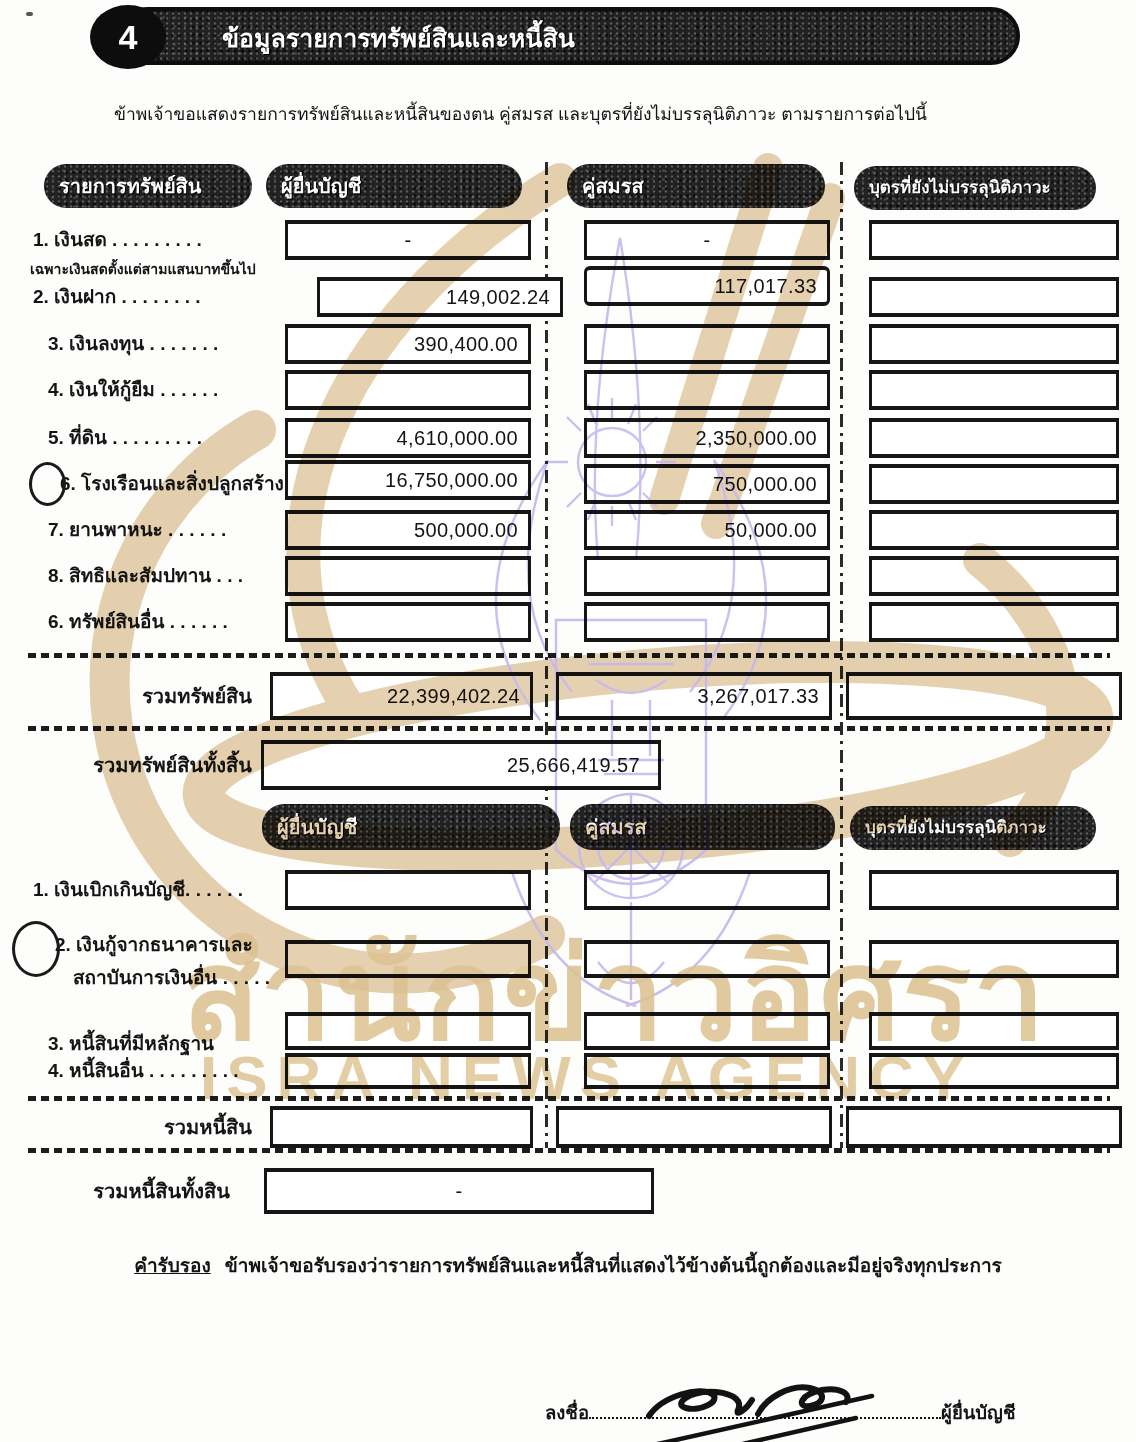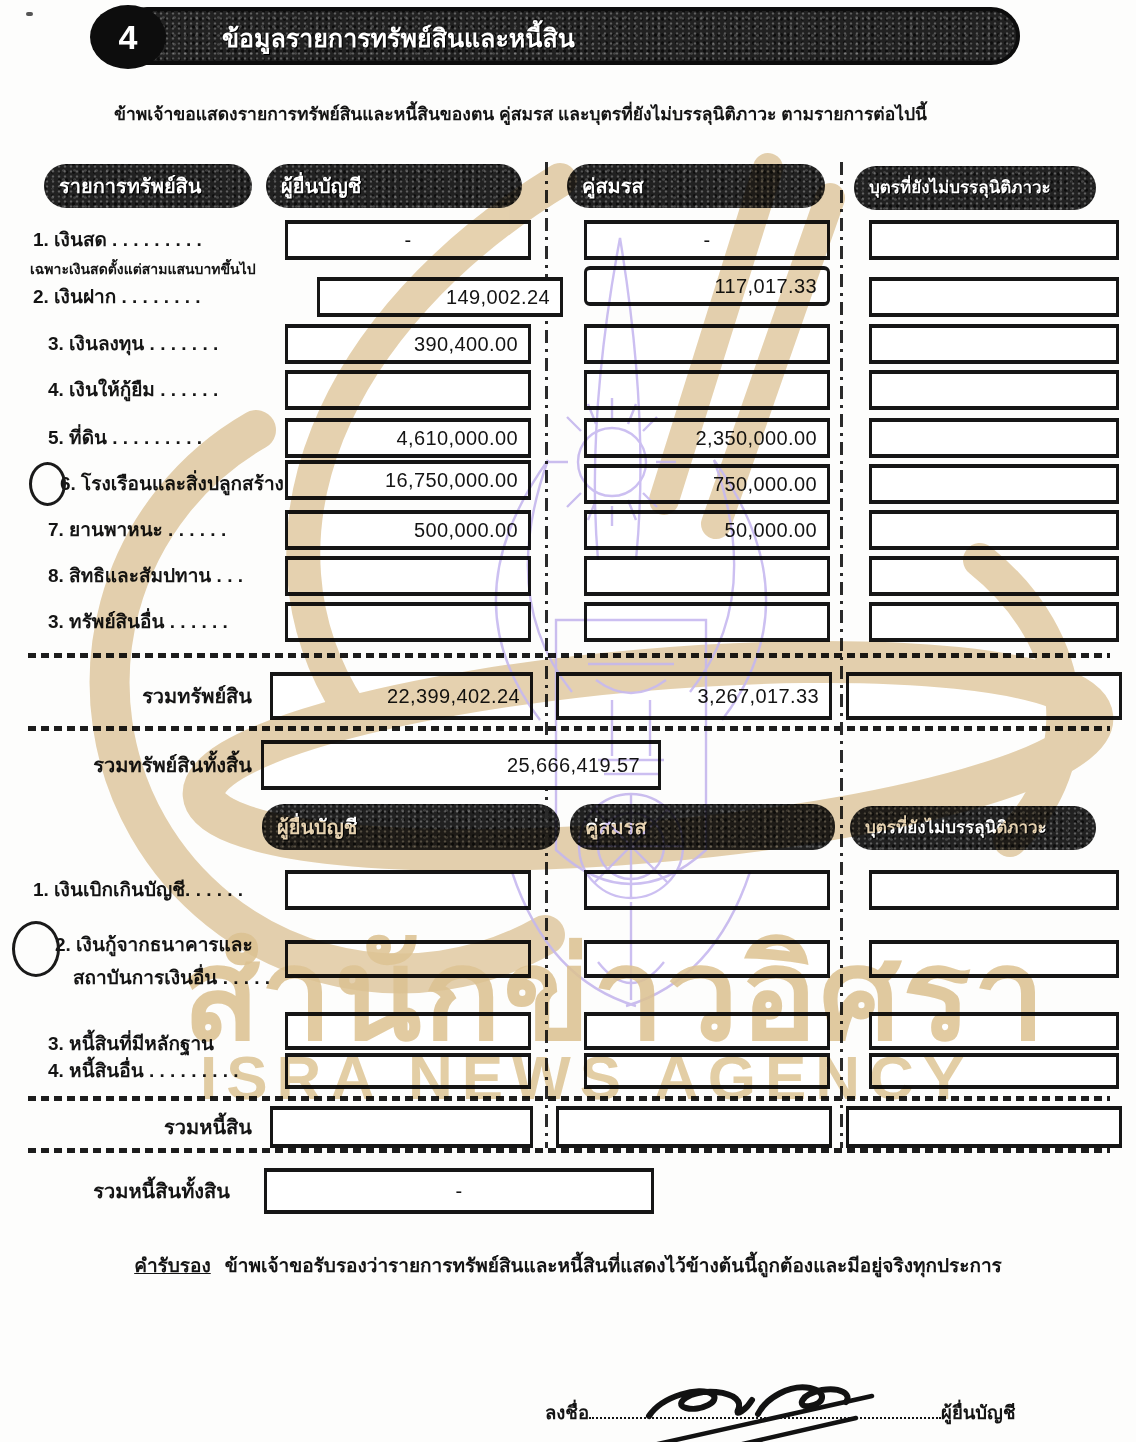--- a/index.html
+++ b/index.html
@@ -10,21 +10,21 @@
   .speckle{background-color:#212121;
     background-image:radial-gradient(rgba(255,255,255,.28) 1px,transparent 1.6px),
                      radial-gradient(rgba(255,255,255,.16) 1px,transparent 2px),
                      radial-gradient(rgba(0,0,0,.6) 1px,transparent 2px);
     background-size:6px 5px,11px 9px,7px 8px;background-position:0 0,3px 2px,5px 4px;
     color:#fff;text-shadow:0 0 2px #000,1px 1px 0 #000;}
   .hdr-badge{left:90px;top:5px;width:76px;height:64px;background:#0d0d0d;border-radius:50%;
     color:#fff;font-size:34px;font-weight:bold;text-align:center;line-height:64px;z-index:3;}
   .hdr-bar{left:118px;top:7px;width:902px;height:58px;border:4px solid #0d0d0d;border-radius:30px;
     font-size:25px;font-weight:bold;line-height:54px;padding-left:100px;box-sizing:border-box;z-index:2;}
-  .intro{left:0;top:100px;width:1041px;text-align:center;font-size:17.5px;font-weight:bold;}
+  .intro{left:0;top:100px;width:1041px;text-align:center;font-size:17.5px;font-weight:normal;}
   .pill{height:44px;border-radius:22px;font-size:20px;font-weight:bold;line-height:44px;
     padding-left:15px;box-sizing:border-box;white-space:nowrap;overflow:hidden;}
   
   .hdash{height:5px;background-image:repeating-linear-gradient(to right,#1d1d1d 0 8px,transparent 8px 13px);}
   .vdash{width:3px;background-image:repeating-linear-gradient(to bottom,#2a2a2a 0 13px,transparent 13px 19px,#2a2a2a 19px 22px,transparent 22px 28px);z-index:1;}
   
   .box{position:absolute;height:40px;background:#fff;border:3px solid #161616;border-top-width:4px;border-bottom-width:4px;
     box-sizing:border-box;font-size:20px;line-height:33px;text-align:right;padding-right:10px;letter-spacing:.4px;z-index:2;}
   .c1{left:285px;width:246px;} .c2{left:584px;width:246px;} .c3{left:869px;width:250px;}
   .t1{left:262px;width:263px;margin-left:8px;} .t2{left:556px;width:276px;} .t3{left:846px;width:276px;}
@@ -110,21 +110,21 @@
     <div class="box c2" style="top:510px;">50,000.00</div>
     <div class="box c3" style="top:510px;"></div>
   </div>
   <div>
     <div class="lbl ind" style="top:556px;">8. สิทธิและสัมปทาน  . . .</div>
     <div class="box c1" style="top:556px;"></div>
     <div class="box c2" style="top:556px;"></div>
     <div class="box c3" style="top:556px;"></div>
   </div>
   <div>
-    <div class="lbl ind" style="top:602px;">3. ทรัพย์สินอื่น  . . . . . .</div>
+    <div class="lbl ind" style="top:602px;">6. ทรัพย์สินอื่น  . . . . . .</div>
     <div class="box c1" style="top:602px;"></div>
     <div class="box c2" style="top:602px;"></div>
     <div class="box c3" style="top:602px;"></div>
   </div>
 
   <div class="circle-mark" style="left:29px;top:462px;width:31px;height:38px;"></div>
 
   <div class="abs hdash" style="left:28px;top:653px;width:1082px;"></div>
 
   <div>

